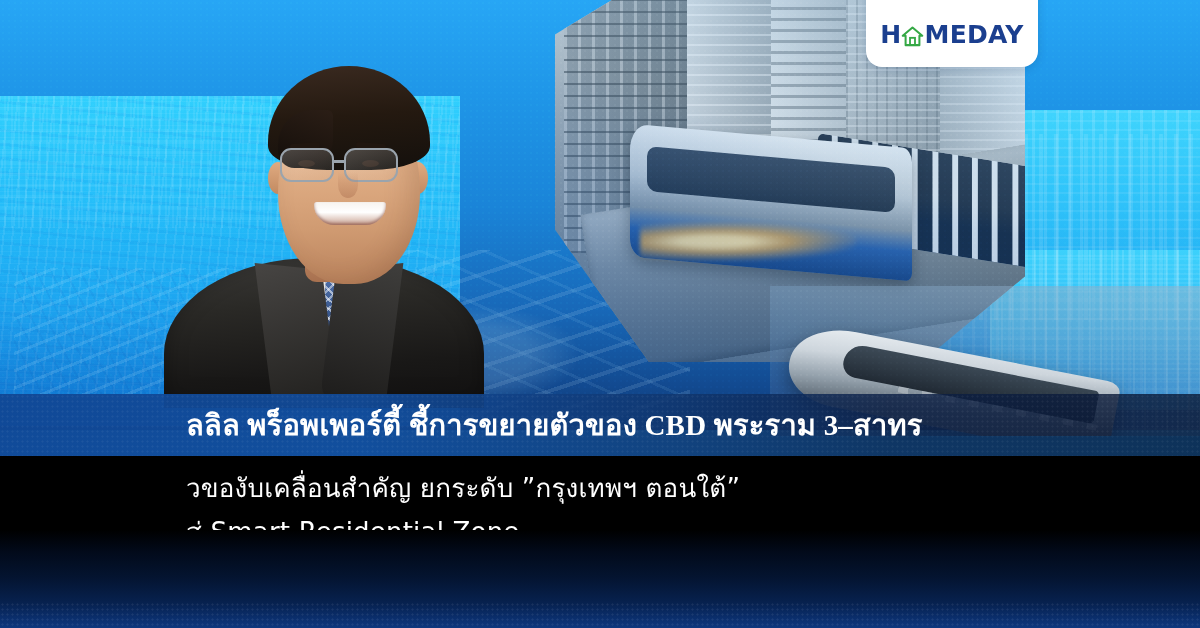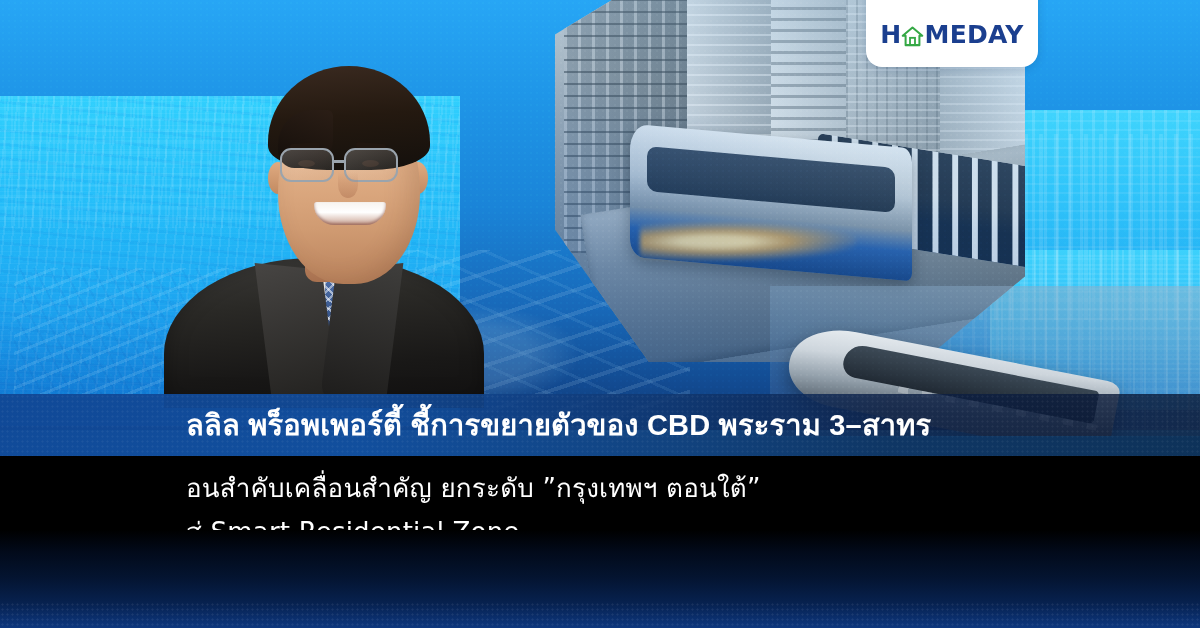--- a/index.html
+++ b/index.html
@@ -322,21 +322,21 @@
     display:flex; align-items:center;
   }
   .title-bar::after{
     content:""; position:absolute; inset:0;
     background-image:radial-gradient(rgba(255,255,255,.10) .9px, rgba(0,0,0,0) 1.2px);
     background-size:5px 5px; opacity:.5;
   }
   .title-text{
     position:relative; z-index:2;
     margin-left:186px; color:#ffffff;
-    font-family:Liberation Sans, sans-serif;
+    font-family:Liberation Serif, serif;
     font-weight:700; font-size:29px; line-height:1; letter-spacing:.2px;
     white-space:nowrap;
   }
 
   
   .sub-block{
     position:absolute; left:0; top:456px; width:1200px; height:172px;
     background:#000000;
   }
   .sub-text{
@@ -436,19 +436,19 @@
       </span>
       <span class="logo-text">MEDAY</span>
     </div>
   </div>
 
   <div class="title-bar">
     <div class="title-text">ลลิล พร็อพเพอร์ตี้ ชี้การขยายตัวของ CBD พระราม 3–สาทร</div>
   </div>
 
   <div class="sub-block">
-    <div class="sub-text">อนสำคับเคลื่อนสำคัญ ยกระดับ ”กรุงเทพฯ ตอนใต้”</div>
+    <div class="sub-text">วของับเคลื่อนสำคัญ ยกระดับ ”กรุงเทพฯ ตอนใต้”</div>
     <div class="sub-text" style="top:54px;">สู่ Smart Residential Zone</div>
   </div>
 
   <div class="bottom-fade"></div>
 
 </div>
 
 </body></html>

